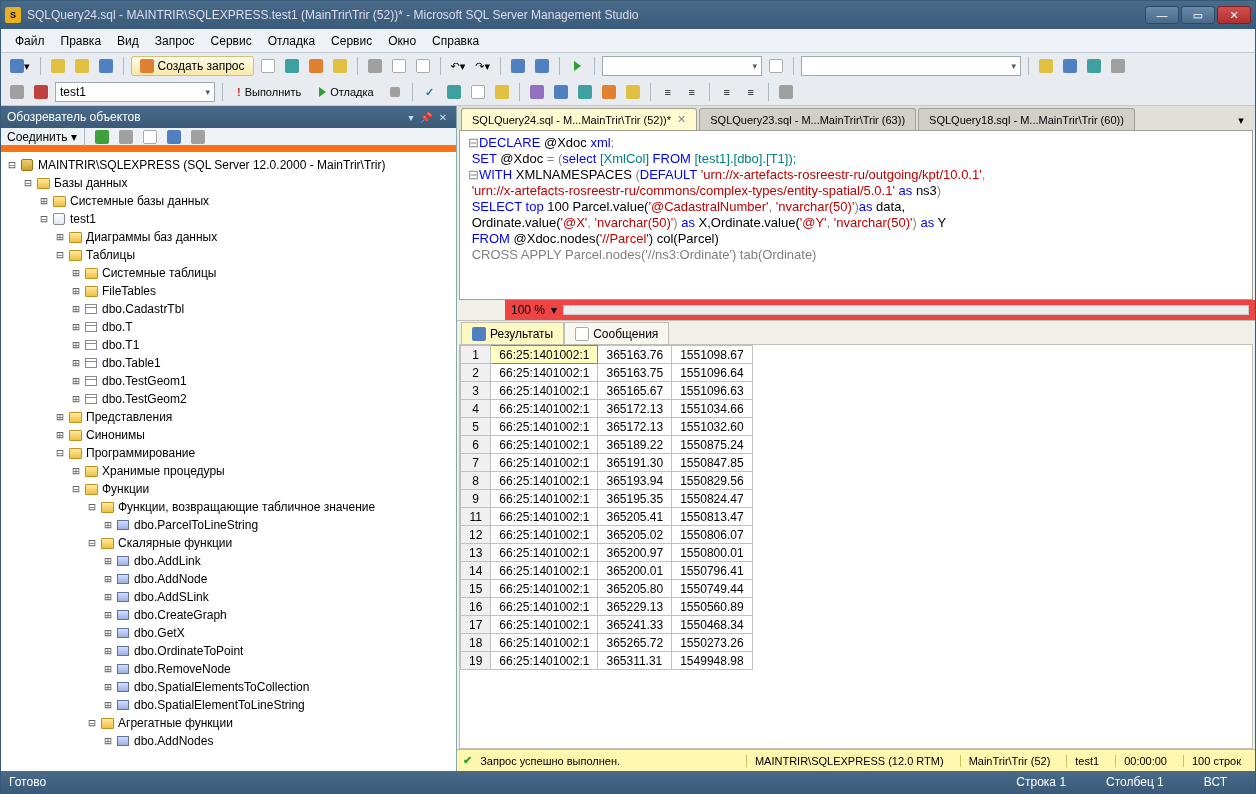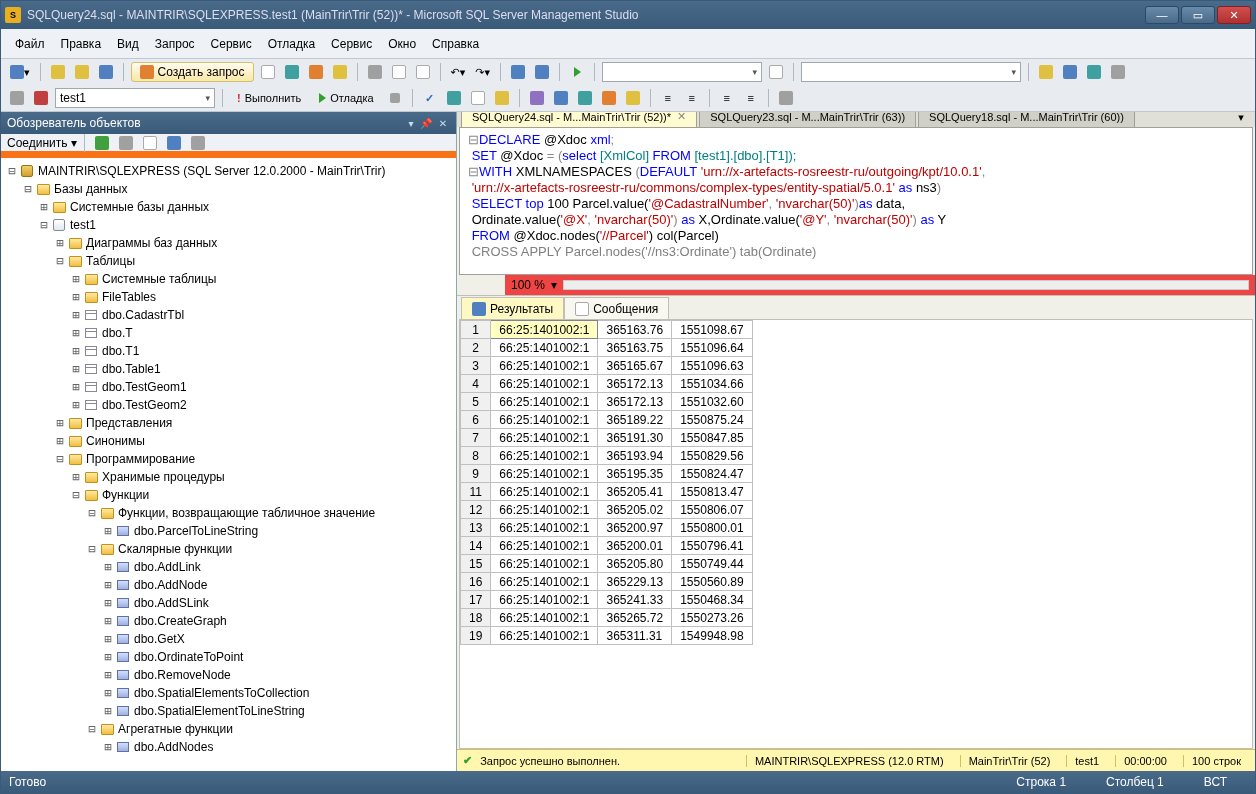--- a/index.html
+++ b/index.html
@@ -10,21 +10,21 @@
 
 
 .titlebar { height: 28px; background: linear-gradient(#4a6a8a,#3a5a7a); display: flex; align-items: center; color: #dde; font-size: 12px; padding: 0 4px; }
 .titlebar .ico { width:16px; height:16px; background:#e8b020; border-radius:2px; margin-right:6px; display:flex;align-items:center;justify-content:center;color:#000;font-size:9px;font-weight:bold;}
 .titlebar .title { flex:1; white-space:nowrap; overflow:hidden; text-overflow:ellipsis; }
 .winbtns { display:flex; gap:2px; }
 .winbtn { width:34px; height:18px; background:linear-gradient(#6a8aaa,#4a6a8a); border:1px solid #2a4a6a; border-radius:3px; color:#fff; display:flex;align-items:center;justify-content:center; font-size:11px; cursor:pointer;}
 .winbtn.close { background:linear-gradient(#d05050,#b03030); border-color:#802020;}
 
 
-.menubar { height:30px; background:#eef2f6; display:flex; align-items:center; padding:0 6px; gap:0; border-bottom:1px solid #c0c8d0;}
+.menubar { height:24px; background:#eef2f6; display:flex; align-items:center; padding:0 6px; gap:0; border-bottom:1px solid #c0c8d0;}
 .menuitem { padding:3px 8px; cursor:pointer; }
 
 
 .toolbars { background:#e8ecf0; border-bottom:1px solid #c0c8d0; }
 .toolbar { display:flex; align-items:center; padding:3px 6px; gap:4px; flex-wrap:nowrap; }
 .tbsep { width:1px; height:18px; background:#b0b8c0; margin:0 3px;}
 .tbbtn { min-width:20px; height:20px; border:1px solid transparent; border-radius:2px; display:flex; align-items:center; justify-content:center; cursor:pointer; font-size:11px; padding:0 2px;}
 .tbbtn.text { padding:0 6px; gap:4px;}
 .micon { width:14px; height:14px; display:inline-block; border-radius:2px; }
 .create-query { background:linear-gradient(#fffbee,#f8e8a8); border:1px solid #d0c070; border-radius:3px; padding:2px 8px; display:flex; align-items:center; gap:4px; cursor:pointer;}
@@ -46,27 +46,27 @@
 .ticon { width:16px; height:14px; display:inline-flex; align-items:center; justify-content:center; margin-right:3px;}
 .fold { width:13px; height:11px; background:linear-gradient(#ffe9a0,#f0c040); border:1px solid #c09020; border-radius:1px;}
 .db { width:12px; height:12px; background:linear-gradient(#fff,#e0e8f0); border:1px solid #889; border-radius:2px;}
 .tbl { width:12px; height:10px; background:#fff; border:1px solid #889; position:relative;}
 .tbl:before{content:"";position:absolute;top:2px;left:0;right:0;height:1px;background:#889;}
 .fn { width:12px;height:10px;background:linear-gradient(#d0e0ff,#a0b0e0);border:1px solid #6070a0;}
 .srv { width:12px;height:12px;background:linear-gradient(#f0d070,#d0a030);border:1px solid #a07010;border-radius:2px;}
 
 
 .rightpanel { flex:1; display:flex; flex-direction:column; background:#f0f0e8; overflow:hidden;}
-.doctabs { height:15px; background:#e0e0d8; display:flex; align-items:flex-end; padding:0 4px; gap:2px;}
+.doctabs { height:24px; background:#e0e0d8; display:flex; align-items:flex-end; padding:0 4px; gap:2px;}
 .doctab { height:22px; padding:2px 10px; background:#d0d0c8; border:1px solid #a0a098; border-bottom:none; border-radius:3px 3px 0 0; display:flex;align-items:center; gap:6px; font-size:11px; cursor:pointer; max-width:260px; white-space:nowrap;}
 .doctab.active { background:#fffbd0; }
 .doctab .x { color:#888; font-size:11px;}
 
 
-.editor { background:#fff; border:1px solid #a0a098; margin:0 2px; padding:4px 8px; font-family:Consolas, monospace; font-size:13px; line-height:16px; overflow:auto; height:148px; position:relative;}
+.editor { background:#fff; border:1px solid #a0a098; margin:0 2px; padding:4px 8px; font-family:Consolas, monospace; font-size:13px; line-height:16px; overflow:auto; height:170px; position:relative;}
 .kw { color:#0000ff; }
 .str { color:#c00000; }
 .obj { color:#008080; }
 .cmt { color:#808080; }
 .op { color:#888;}
 
 .zoomrow { height:20px; background:#ef4444; display:flex; align-items:center; padding:0 6px; gap:6px;margin-left:48px;}
 .editor-scroll { flex:1; height:10px; background:#eee; border:1px solid #ccc;}
 
 

